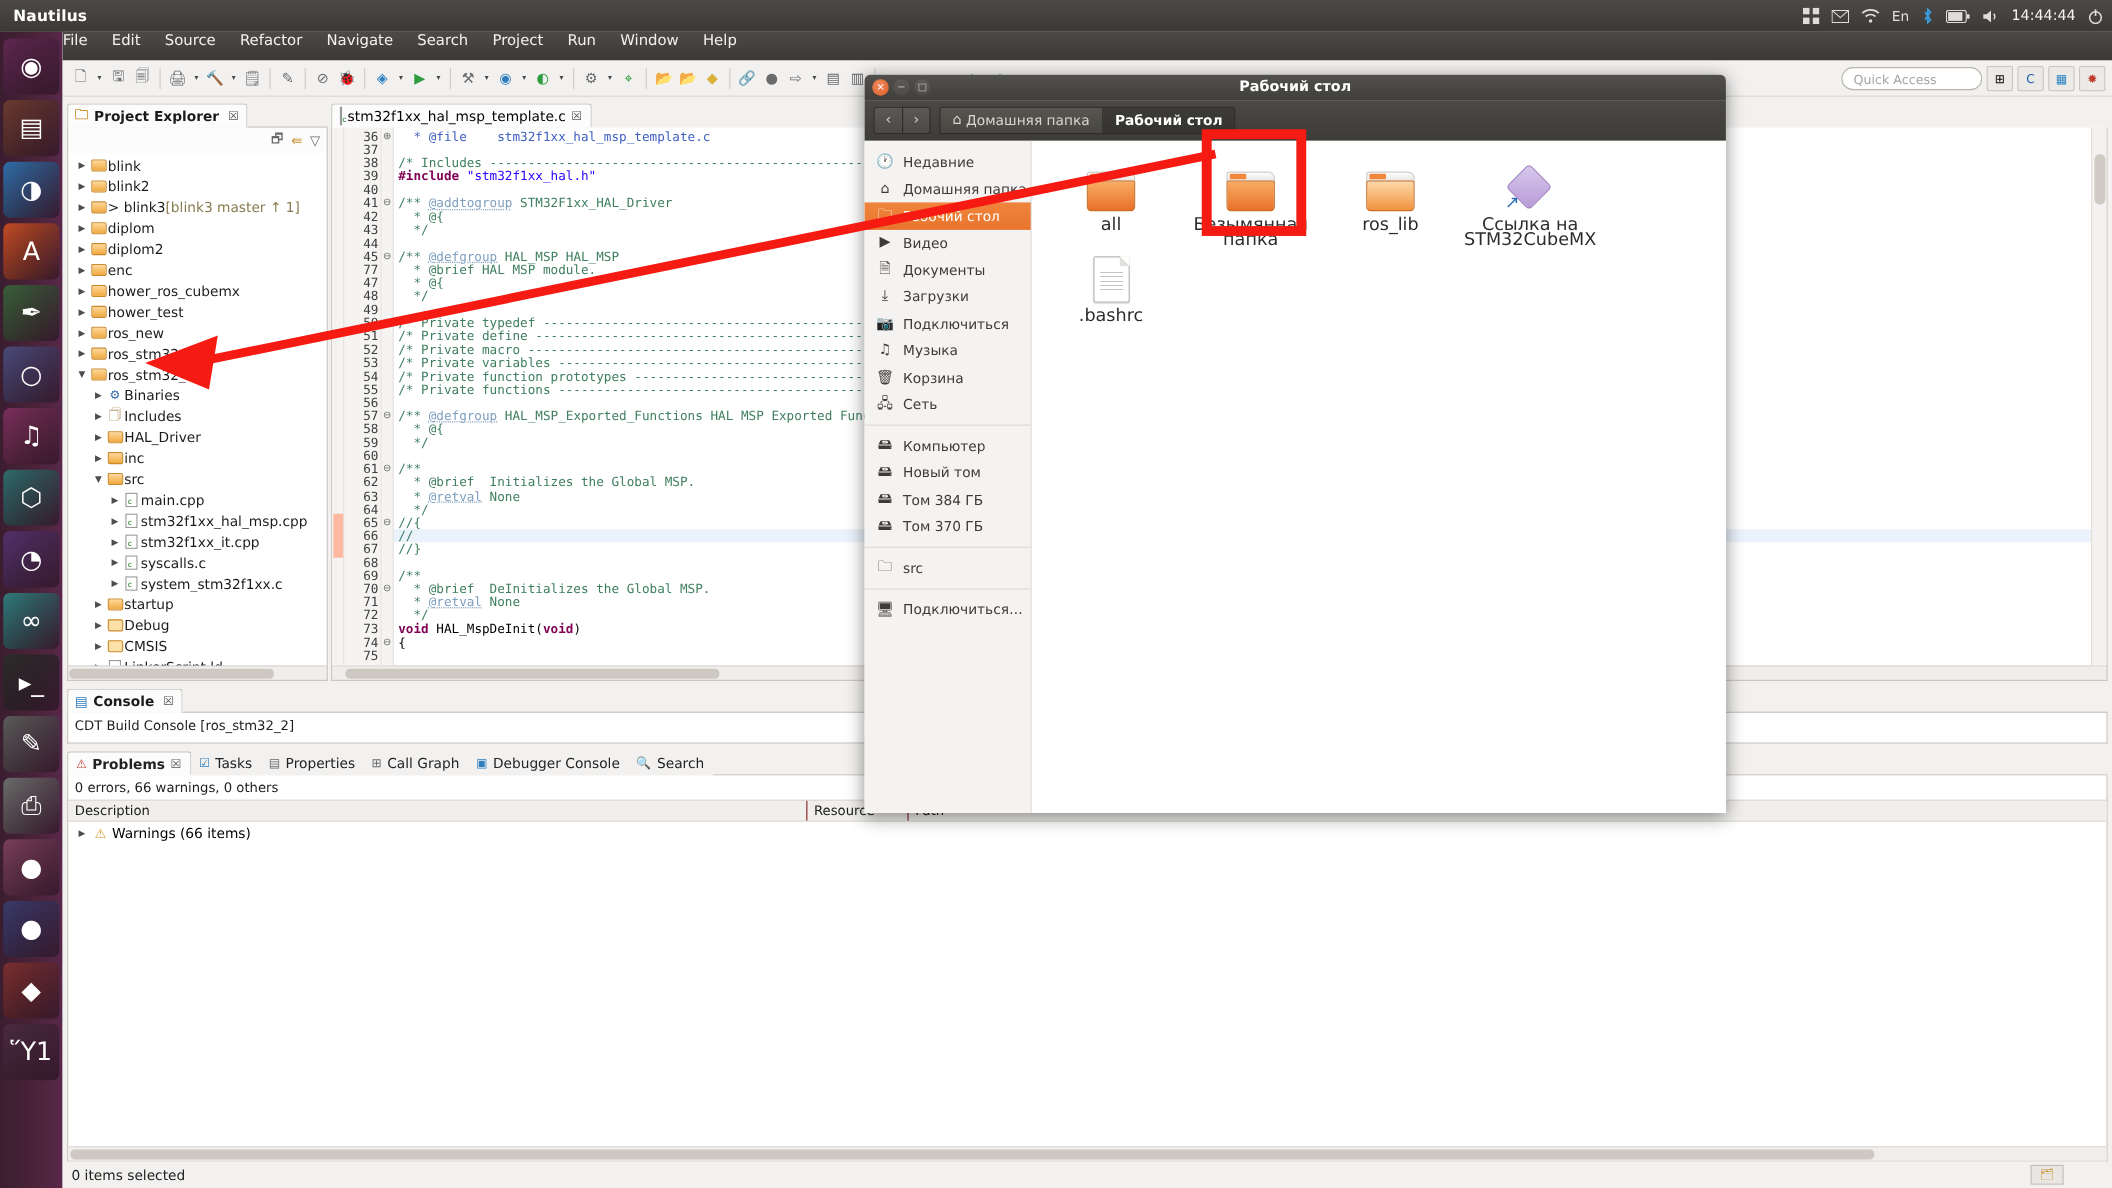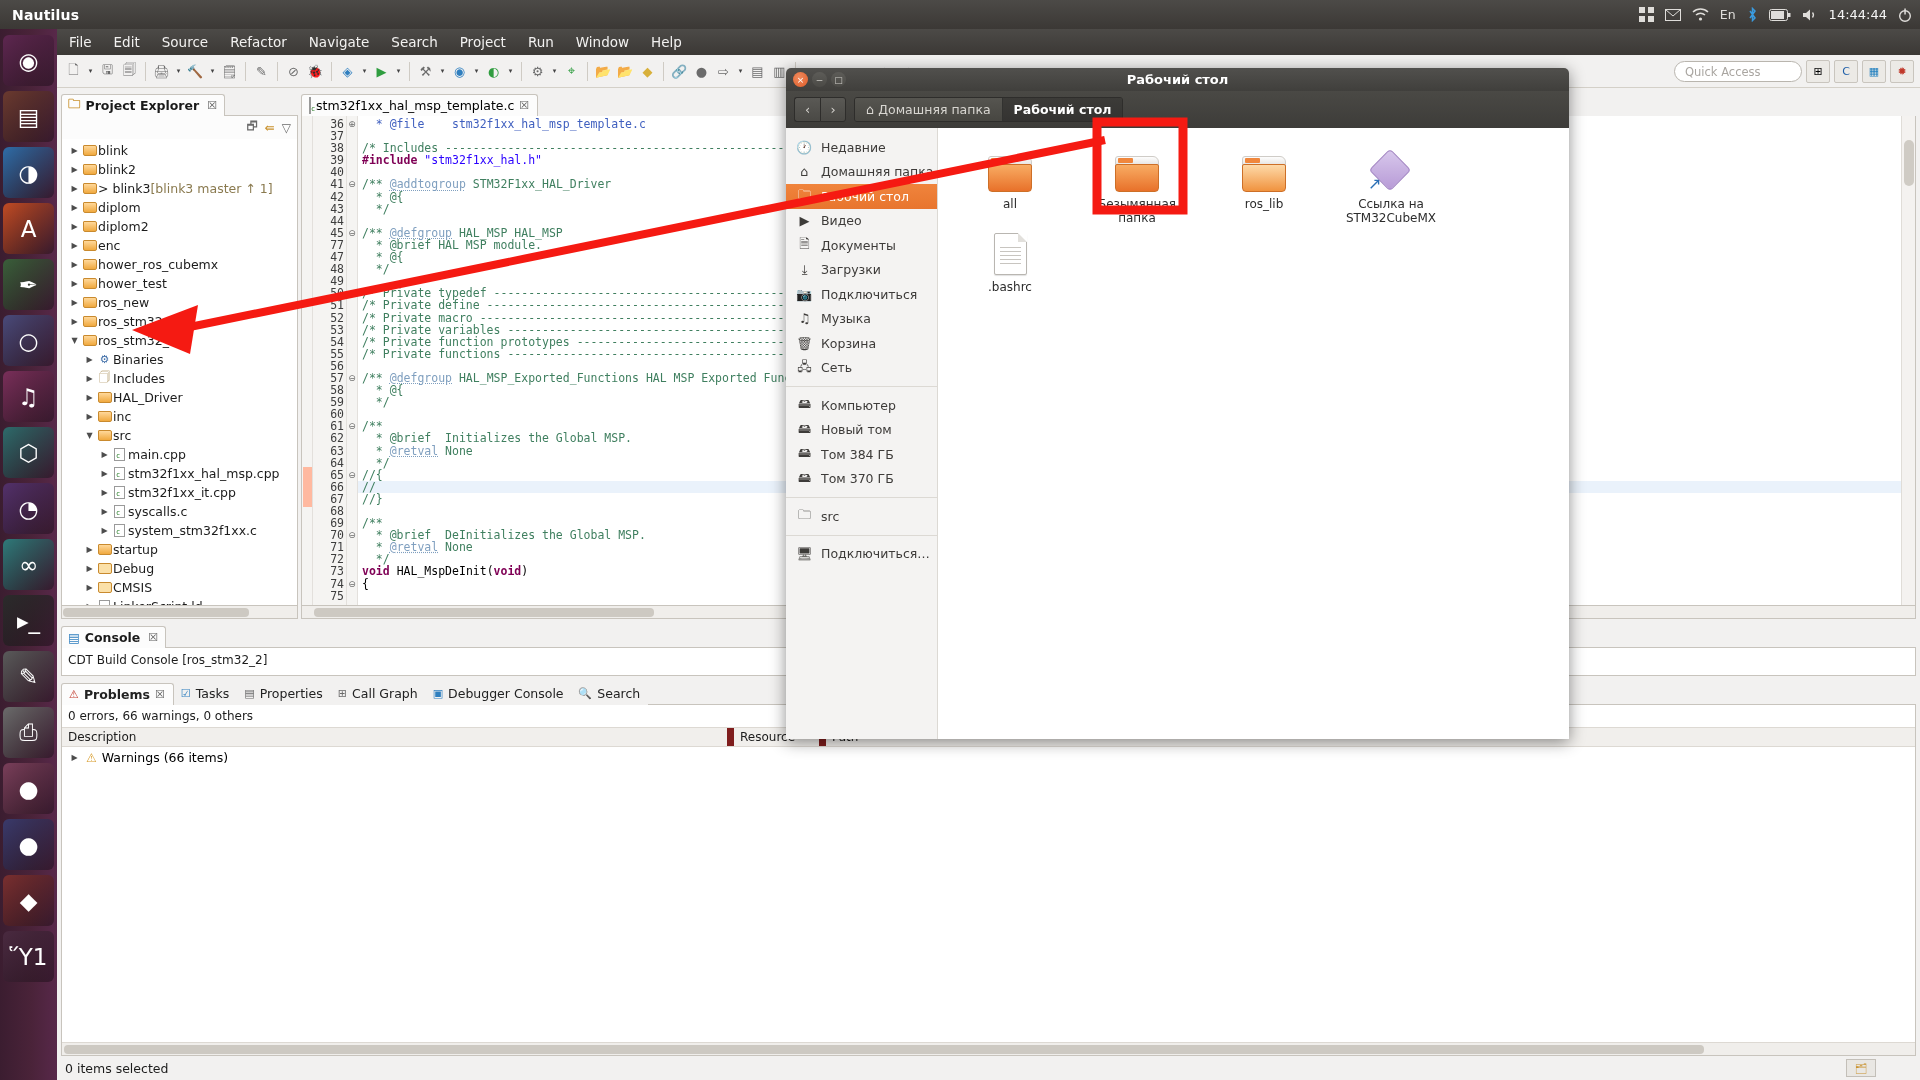--- a/index.html
+++ b/index.html
@@ -41,21 +41,21 @@
   .launcher-item .gl { font-size: 23px; color: #fff; }
 
   
   .eclipse {
     position: absolute; top: 29px; left: 57px; width: 1863px; height: 1051px;
     background: #f2f1f0;
     display: flex; flex-direction: column;
   }
   .menubar {
     height: 26px; background: linear-gradient(to bottom,#4c4a47,#3b3835);
-    display: flex; align-items: center; padding-left: 12px; gap: 22px;
+    display: flex; gap: 22px;
     color: #f2f1f0; font-size: 13.5px;
   }
   .menubar .mi { cursor: default; }
 
   .toolbar {
     height: 33px; background: #f2f1f0; border-bottom: 1px solid #d4d0c8;
     display: flex; align-items: center; padding: 0 6px; gap: 1px;
     position: relative;
   }
   .tb-btn {
@@ -162,21 +162,21 @@
   .problems-sec { margin: 5px 4px 0 4px; display:flex; flex-direction:column; flex:1; min-height:0;}
   .prob-tabrow { display:flex; align-items:flex-end; height:24px; }
   .prob-tab {
     display:flex; align-items:center; gap:5px; height:22px; padding:2px 8px 3px 7px;
     font-size:12.5px; color:#222; border-radius:3px 3px 0 0;
   }
   .prob-tab.active { background:#fcfcfc; border:1px solid #c8c4bd; border-bottom:none; font-weight:bold; }
   .prob-body { flex:1; border:1px solid #c8c4bd; border-top:none; background:#fff; display:flex; flex-direction:column; min-height:0;}
   .prob-summary { font-size:12px; color:#1c1c1c; padding:4px 0 4px 6px; }
   .prob-head { display:flex; height:20px; background:#f1efec; border-top:1px solid #ddd9d3; border-bottom:1px solid #ddd9d3; font-size:12px; color:#1c1c1c;}
-  .prob-head div { padding:2px 0 0 6px; border-right:7px solid #7f1d1d; }
+  .prob-head div { padding:2px 0 0 6px; border-right:1px solid #7f1d1d; }
   .prob-rows { flex:1; }
   .prob-row { display:flex; align-items:center; height:21px; font-size:12.5px; padding-left:6px; gap:5px;}
   .prob-hscroll { height:13px; background:#f0eeeb; border-top:1px solid #ddd9d3; position:relative;}
   .prob-hscroll .thumb{position:absolute; left:2px; top:2px; width:1640px; height:9px; background:#cdc9c2; border-radius:4px;}
 
   .statusbar { height: 24px; display:flex; align-items:center; padding-left:8px;
     font-size:12.5px; color:#1c1c1c; background:#f2f1f0; position:relative;}
   .status-right { position:absolute; right:8px; top:3px; display:flex; align-items:center; gap:6px; }
   .status-box { width:30px;height:18px;border:1px solid #c3bfb8;background:#e9e7e3; display:flex;align-items:center;justify-content:center;font-size:10px;}
 
@@ -218,21 +218,21 @@
   .nt-main { flex:1; display:flex; min-height:0; }
   .nt-side { width:152px; background:#f4f3f2; border-right:1px solid #dcd9d4; padding-top:7px; }
   .sb-item { display:flex; align-items:center; gap:9px; height:24.5px; padding-left:11px;
              font-size:12.5px; color:#3d3b39; }
   .sb-item.active { background: linear-gradient(#f0843c,#e8752e); color:#fff; }
   .sb-sep { height:1px; background:#dcd9d4; margin:6px 0; }
   .sb-ic { width:15px; display:flex; align-items:center; justify-content:center; flex-shrink:0; }
   .nt-files { flex:1; background:#fff; padding: 14px 0 0 22px; display:flex; flex-wrap:wrap; align-content:flex-start; }
   .fitem { width:100px; display:flex; flex-direction:column; align-items:center; margin-right: 27px; }
   .fico { height:50px; display:flex; align-items:flex-end; justify-content:center; }
-  .flabel { margin-top:5px; font-size:12px; color:#2c2c2c; text-align:center; line-height:14px; }
+  .flabel { margin-top:5px; font-size:16px; color:#2c2c2c; text-align:center; line-height:14px; }
 
   
   .folder-big { width:44px; height:36px; position:relative; }
   .folder-big .back { position:absolute; left:0; top:0; width:44px; height:10px;
     background:linear-gradient(#fdfdfd,#e6e4e1); border-radius:3px 6px 0 0; border:1px solid #cfccc7;}
   .folder-big .tab { position:absolute; left:3px; top:2px; width:15px; height:5px; background:#f0873d; border-radius:1px;}
   .folder-big .front { position:absolute; left:0; top:8px; width:44px; height:28px;
     background:linear-gradient(#f8ac63,#e8712a); border-radius:2px 2px 4px 4px; border:1px solid #cd6f27;}
   .folder-big.light .front { background:linear-gradient(#fdd9a8,#f0933f); }
 

